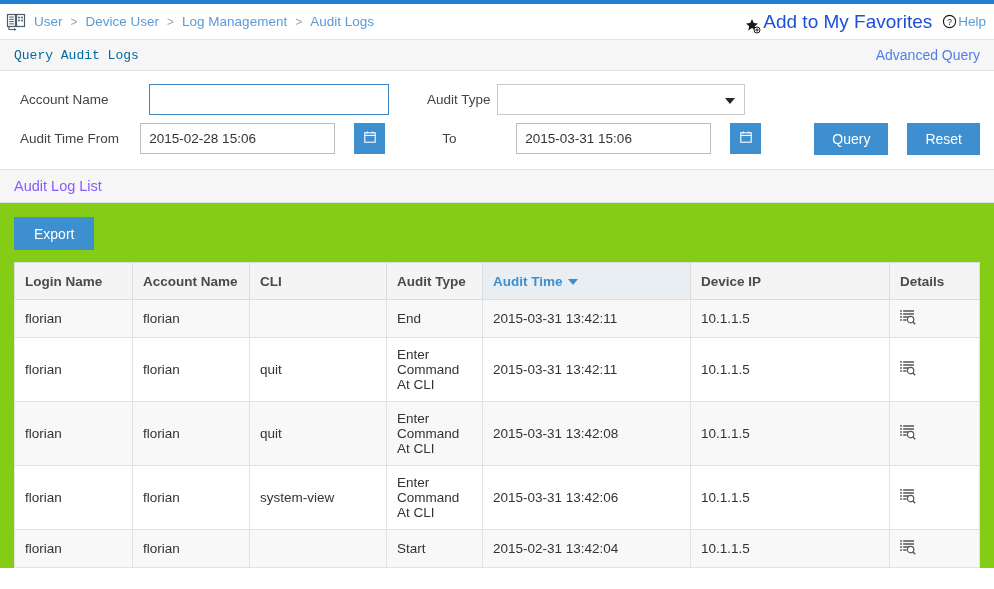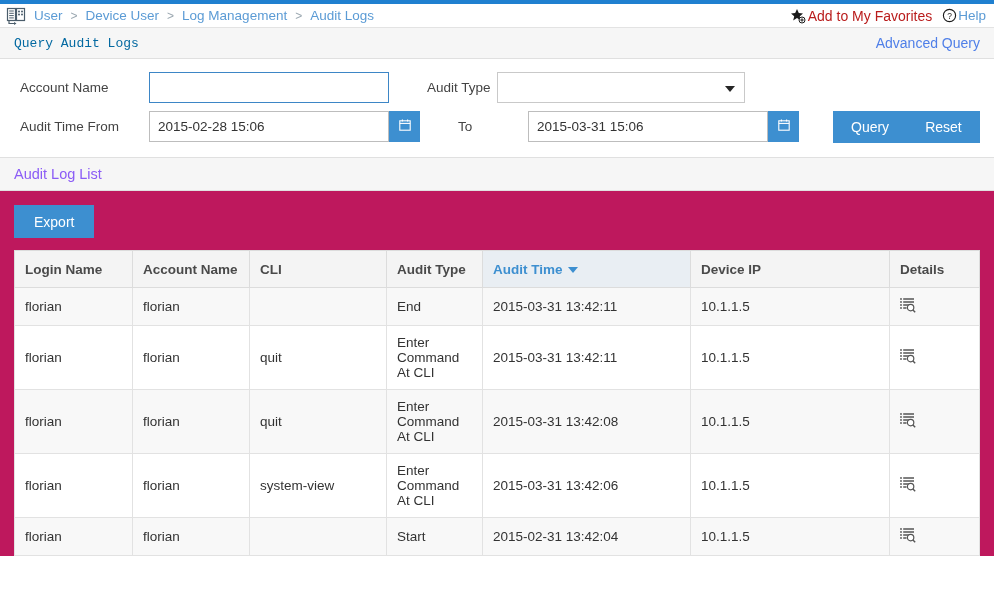--- a/index.html
+++ b/index.html
@@ -15,21 +15,21 @@
 
   
   .top-accent {
     height: 4px;
     background: #1f80d0;
     width: 100%;
   }
 
   
   .crumb-bar {
-    height: 24px;
+    height: 36px;
     background: #ffffff;
     display: flex;
     align-items: center;
     padding: 0 8px 0 6px;
     border-bottom: 1px solid #e3e3e3;
   }
   .crumb-left { display: flex; align-items: center; flex: 1 1 auto; min-width: 0; }
   .crumb-right { display: flex; align-items: center; flex: 0 0 auto; }
 
   .page-icon { width: 22px; height: 18px; flex: 0 0 auto; margin-right: 6px; }
@@ -44,21 +44,21 @@
   .crumb-sep {
     color: #9aa7b0;
     font-size: 12px;
     margin: 0 8px;
     white-space: nowrap;
   }
   .crumb-current { color: #5b9bd5; font-size: 13.5px; white-space: nowrap; cursor: pointer; }
 
   .fav {
     display: flex; align-items: flex-end;
-    color: #b91c1c; font-size: 14px; white-space: nowrap; cursor: pointer;
+    color: #1d4ed8; font-size: 19px; white-space: nowrap; cursor: pointer;
   }
   .fav-icon { width: 16px; height: 16px; margin-right: 2px; flex: 0 0 auto; }
   .help {
     display: flex; align-items: center; margin-left: 10px;
     color: #5b9bd5; font-size: 13.5px; white-space: nowrap; cursor: pointer;
   }
   .help-icon { width: 15px; height: 15px; margin-right: 1px; flex: 0 0 auto; }
 
   
   .section-bar {
@@ -82,21 +82,21 @@
     white-space: nowrap;
   }
 
   
   .query-form {
     padding: 12px 14px 14px 14px;
     background: #ffffff;
     border-bottom: 1px solid #e0e0e0;
   }
   .form-row { display: flex; align-items: center; height: 33px; }
-  .form-row + .form-row { margin-top: 6px; }
+  .form-row + .form-row { margin-top: 6px; gap: 19px; }
 
   .lbl {
     font-size: 13.5px;
     color: #444444;
     white-space: nowrap;
   }
   .lbl-account { width: 135px; padding-left: 6px; }
   .lbl-audittype { width: 108px; }
   .lbl-from { width: 135px; padding-left: 6px; }
   .lbl-to { width: 108px; }
@@ -162,21 +162,21 @@
   
   .list-bar {
     height: 33px;
     background: #f6f6f6;
     border-bottom: 1px solid #e0e0e0;
     display: flex; align-items: center;
     padding: 0 14px;
   }
   .list-title { color: #8b5cf6; font-size: 14.5px; }
 
-  .list-body { padding: 14px 14px 0 14px; background: #be185d; }
+  .list-body { padding: 14px 14px 0 14px; background: #84cc16; }
   .btn-export { padding: 0 20px; height: 33px; margin-bottom: 12px; }
 
   
   table.grid {
     width: 965px;
     border-collapse: collapse;
     table-layout: fixed;
   }
   table.grid th {
     background: #f4f4f4;

